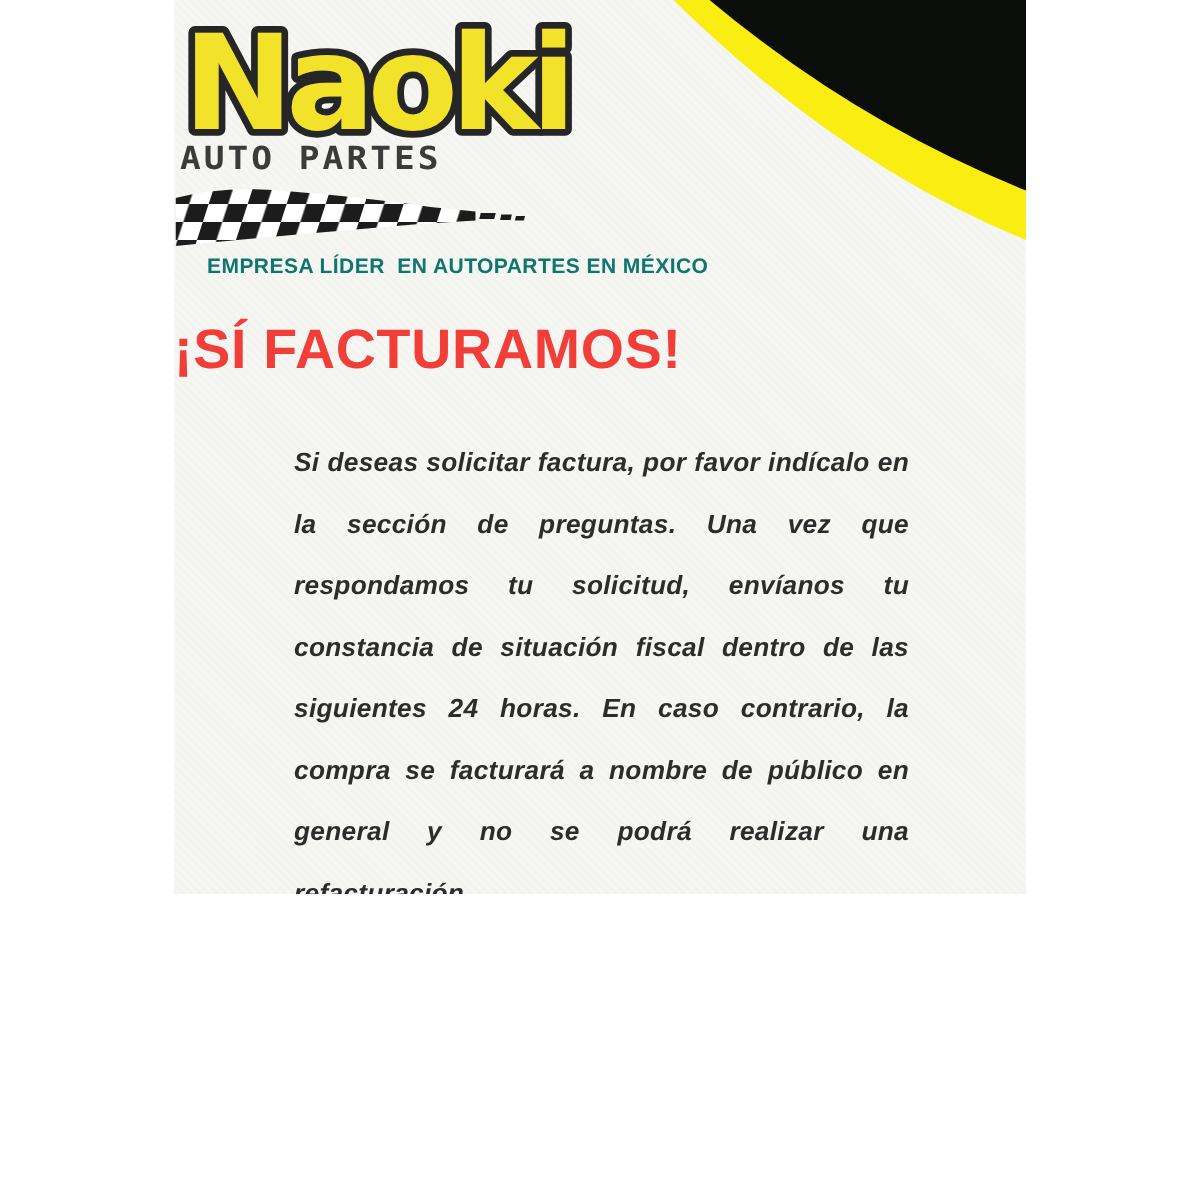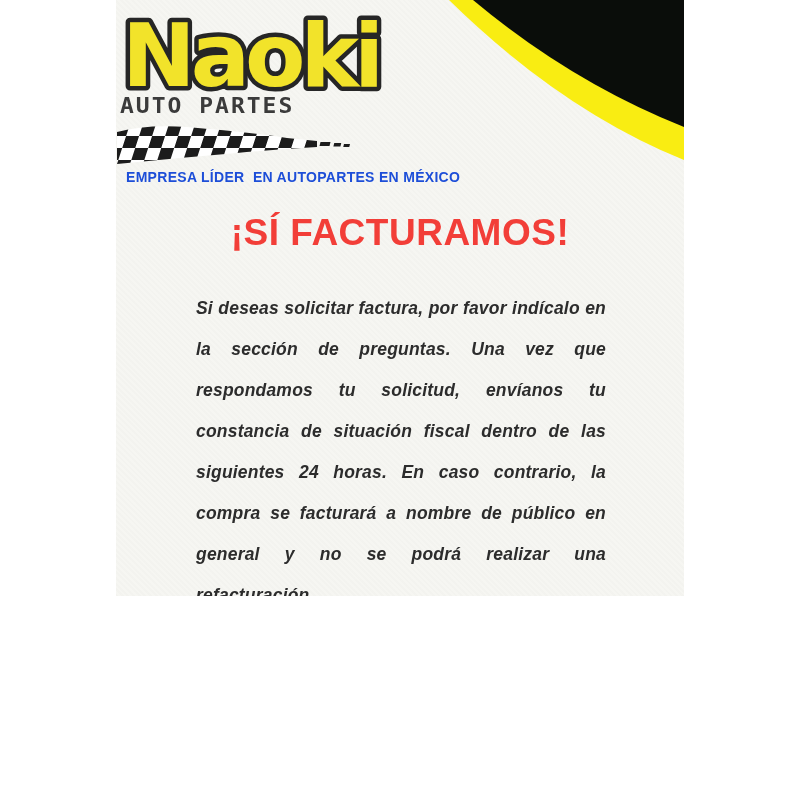--- a/index.html
+++ b/index.html
@@ -10,23 +10,23 @@
   
   .poster::before{content:"";position:absolute;inset:0;pointer-events:none;
      background:repeating-linear-gradient(45deg, rgba(0,0,0,.012) 0 2px, rgba(255,255,255,0) 2px 4px);}
   .corner-tr{position:absolute;top:0;right:0;display:block;}
   .brand{position:absolute;top:2px;left:0;width:100%;}
   .logo-svg{display:block;margin-left:2px;}
   .subtext{font-family:"DejaVu Sans Mono","Liberation Mono",monospace;font-weight:bold;
            font-size:23px;letter-spacing:2px;color:#3b3b3b;margin:-12px 0 0 4px;
            transform:scaleY(.92);transform-origin:left top;}
   .flag-svg{display:block;margin:4px 0 0 1px;}
-  .tagline{color:#1d4ed8;font-weight:bold;font-size:14px;letter-spacing:.3px;
-           white-space:pre;margin:3px 0 0 10px;}
-  .heading{position:absolute;top:212px;left:0;width:100%;margin:0;text-align:center;
+  .tagline{color:#0f766e;font-weight:bold;font-size:14px;letter-spacing:.3px;
+           white-space:pre;margin:3px 0 0 22px;}
+  .heading{position:absolute;top:212px;left:0;width:100%;margin:0;
            color:#f23e38;font-size:37px;font-weight:bold;letter-spacing:.5px;}
   .body-text{position:absolute;top:288px;left:80px;width:410px;margin:0;
              font-size:17.5px;font-weight:bold;color:#2c2c2c;line-height:41px;
              text-align:justify;letter-spacing:.2px;font-style:italic;}
   .bottom-deco{position:absolute;bottom:0;left:0;display:block;}
 </style>
 </head>
 <body>
 
 <div class="page">

